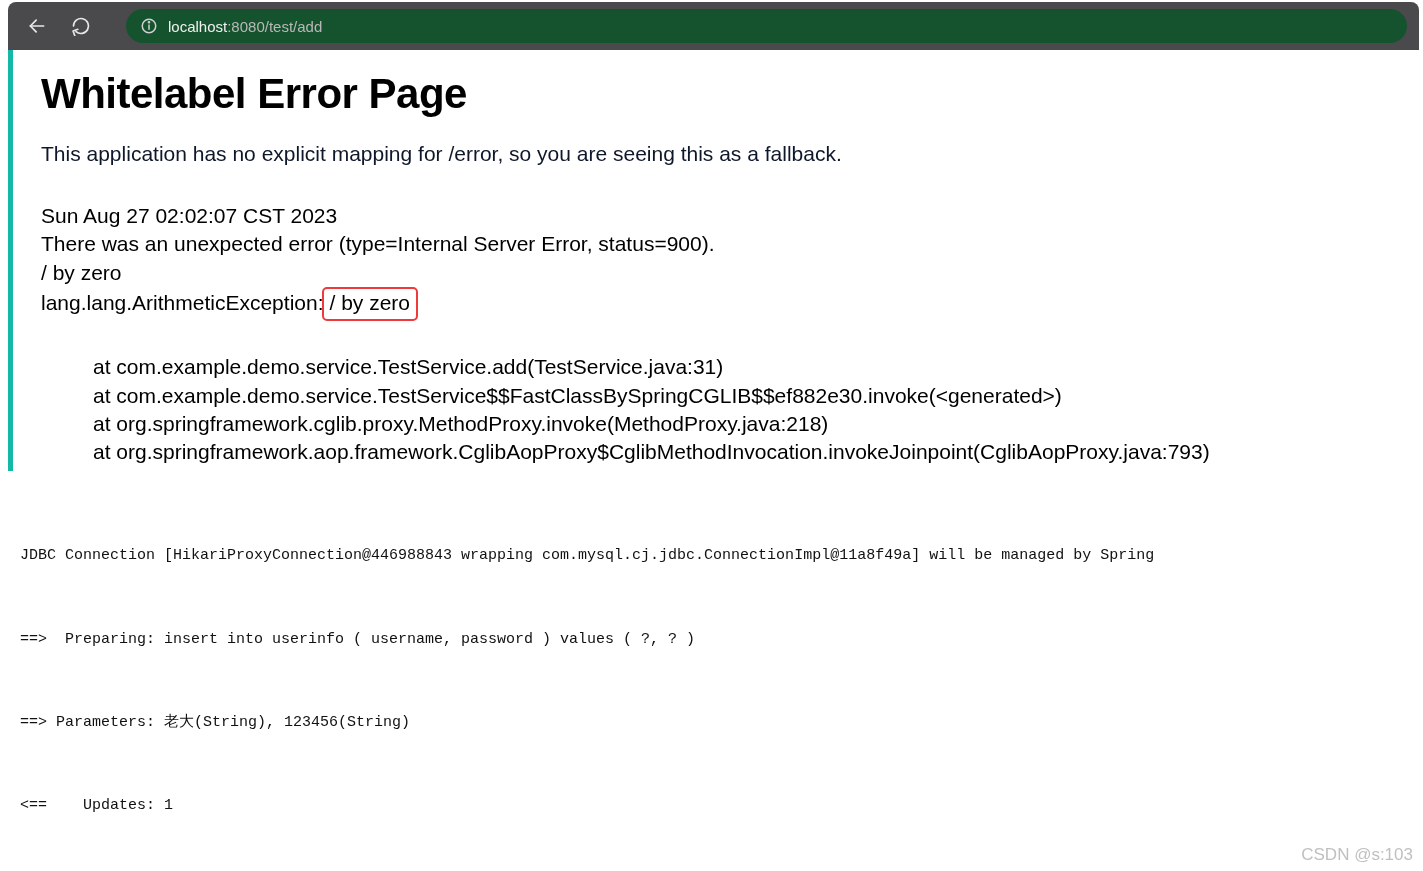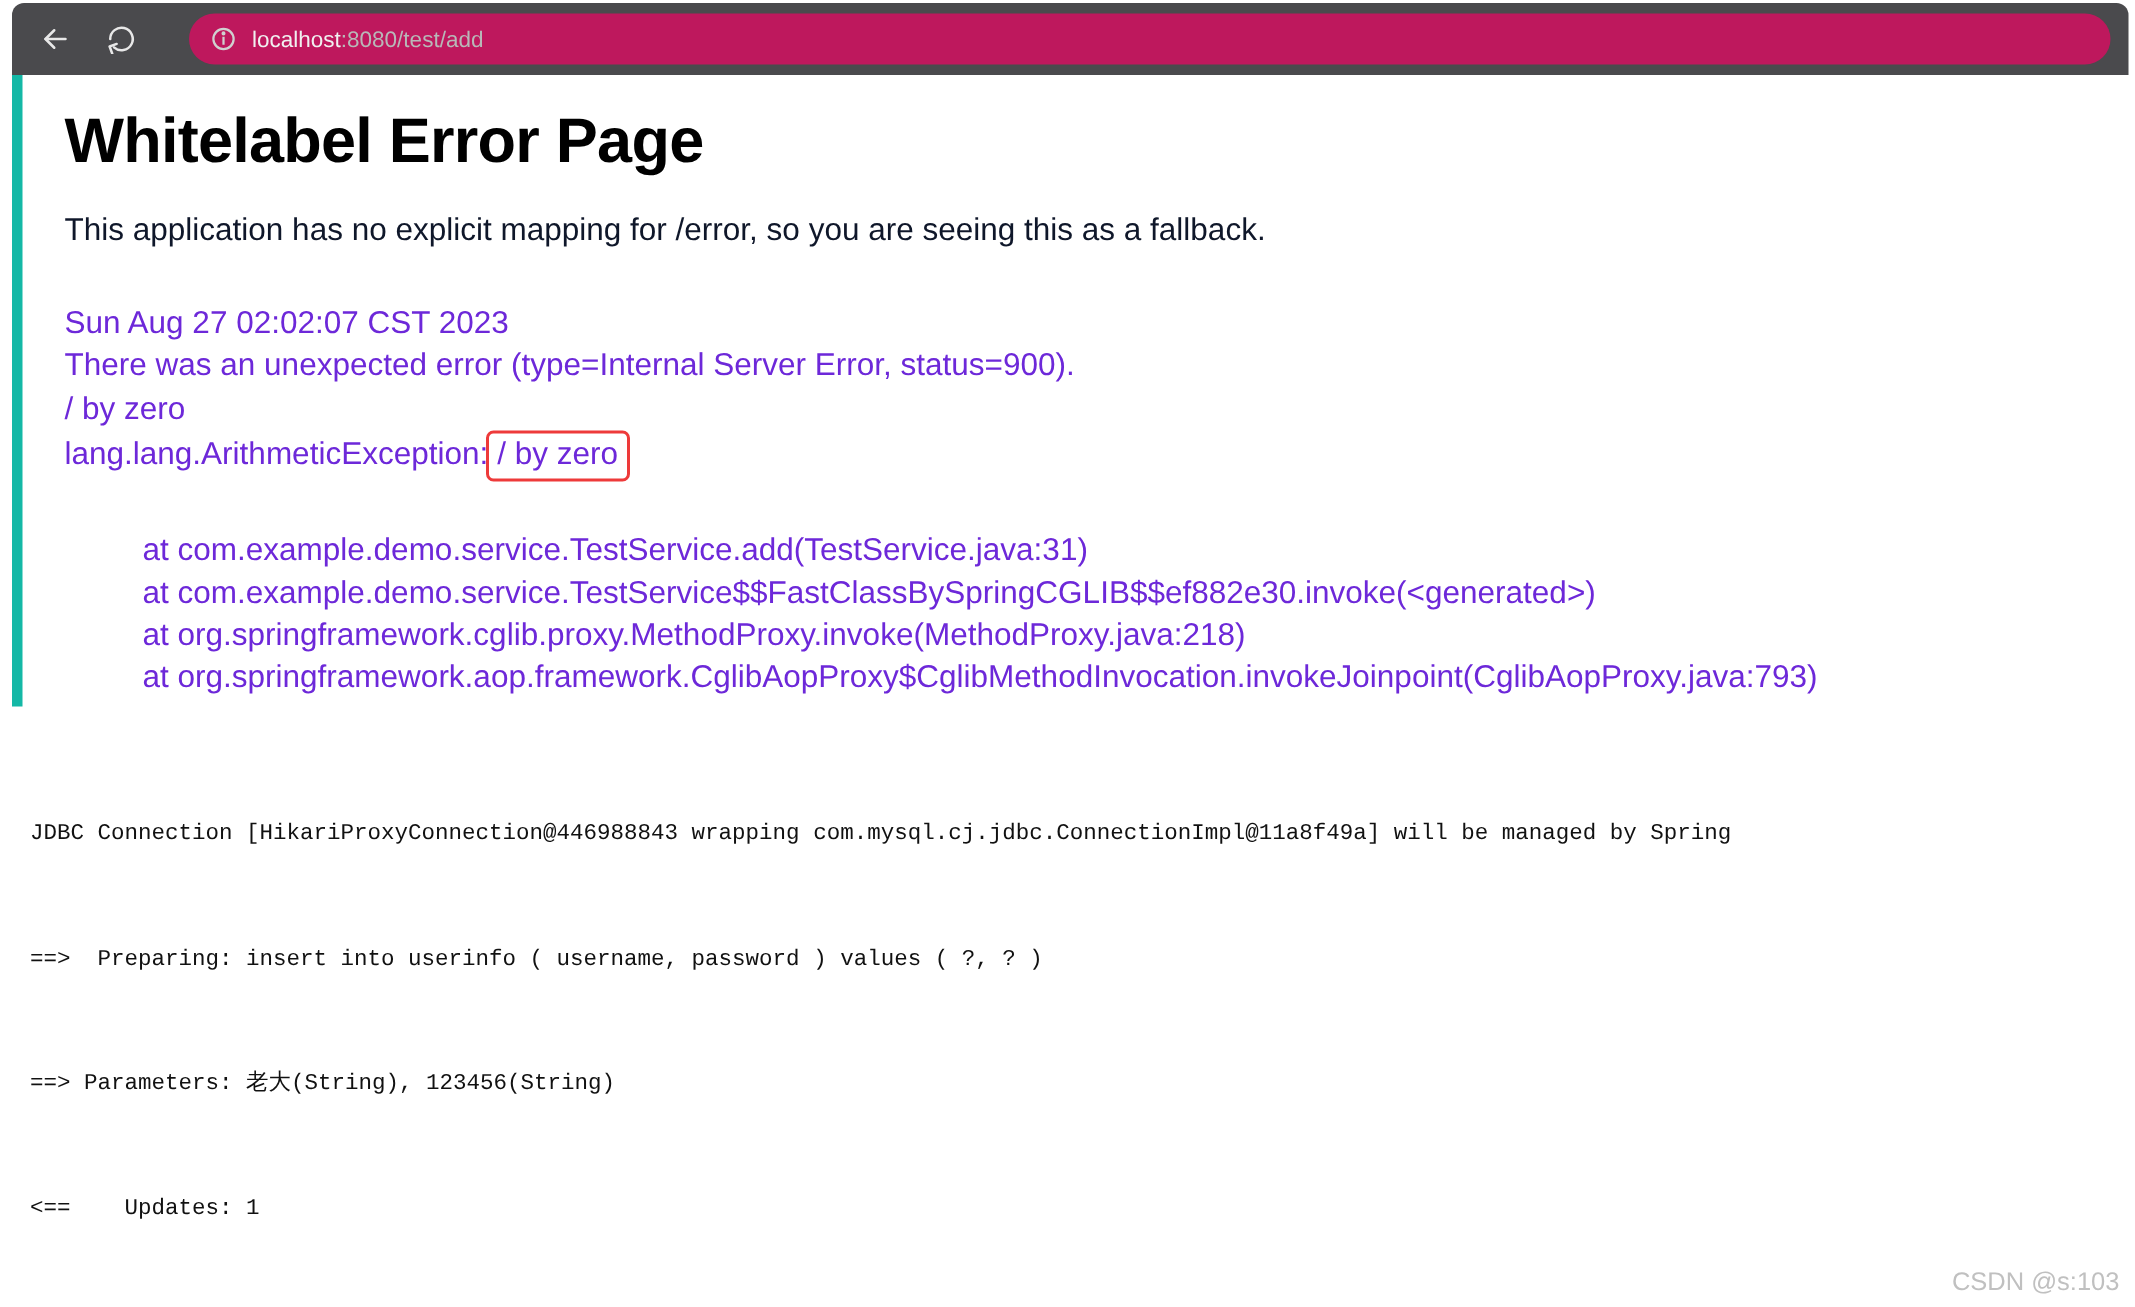--- a/index.html
+++ b/index.html
@@ -19,51 +19,51 @@
     }
     .nav-btn {
       width: 34px; height: 34px;
       display: flex; align-items: center; justify-content: center;
       border-radius: 50%;
       color: #e8e8e8;
       cursor: pointer;
     }
     .url-bar {
       flex: 1;
-      background: #be185d;
+      background: #14532d;
       height: 34px;
       border-radius: 20px;
       display: flex;
       align-items: center;
       padding: 0 14px;
       gap: 10px;
       color: #cfcfcf;
       font-size: 15px;
       margin-left: 18px;
     }
     .url-host { color: #f0f0f0; }
     .url-rest { color: #b8b8b8; }
     .info-icon { display:flex; align-items:center; justify-content:center; width:18px; height:18px; }
 
     
     .error-page {
       padding: 10px 22px 4px 28px;
-      border-left: 7px solid #14b8a6;
+      border-left: 5px solid #14b8a6;
       margin-left: 8px;
       margin-right: 4px;
     }
     .error-page h1 {
       font-size: 42px;
       font-weight: 800;
       margin: 10px 0 24px 0;
       color: #000;
       letter-spacing: -0.5px;
     }
     .fallback-msg { font-size: 21px; color:#0f172a; margin-bottom: 36px; }
-    .err-lines { font-size: 21px; color:#6d28d9; line-height: 1.35; }
+    .err-lines { font-size: 21px; color:#000000; line-height: 1.35; }
     .err-inline { display:inline; }
     .highlight-box {
       display:inline-block;
       border: 2px solid #ee3a3a;
       border-radius: 5px;
       padding: 0px 6px 2px 6px;
       margin-left: -2px;
     }
     .stack-indent { padding-left: 52px; margin-top: 32px; }
 

